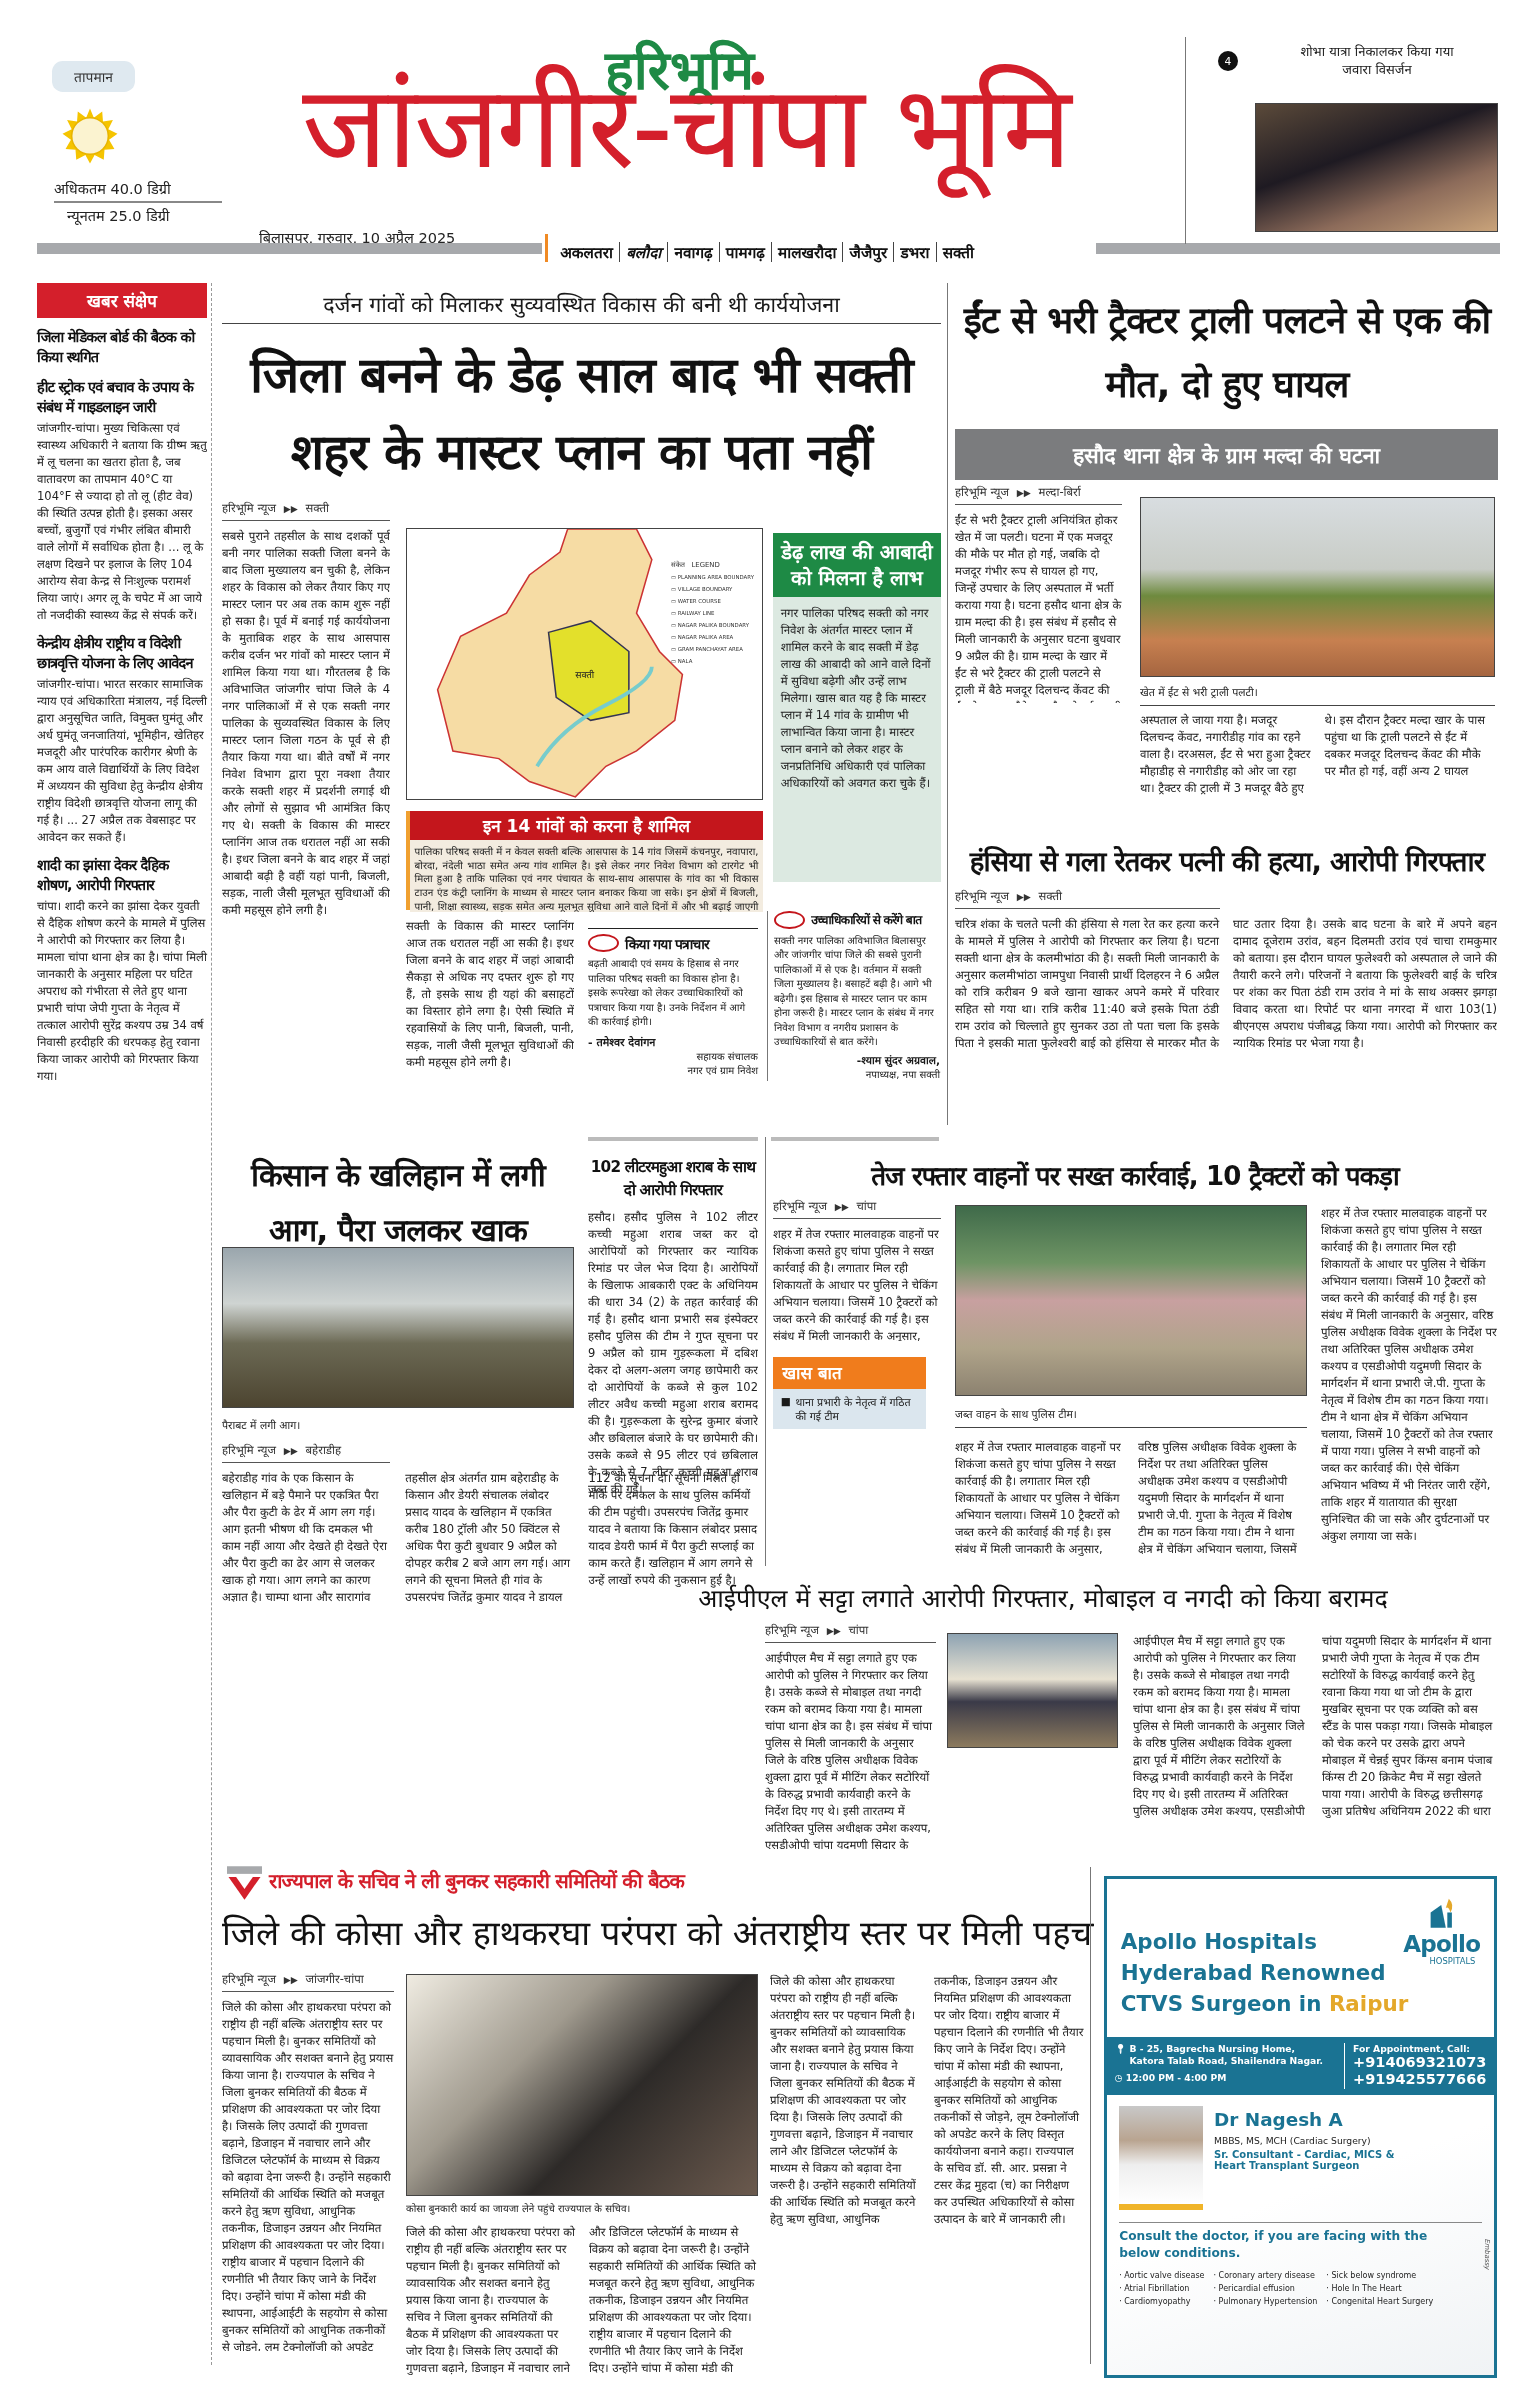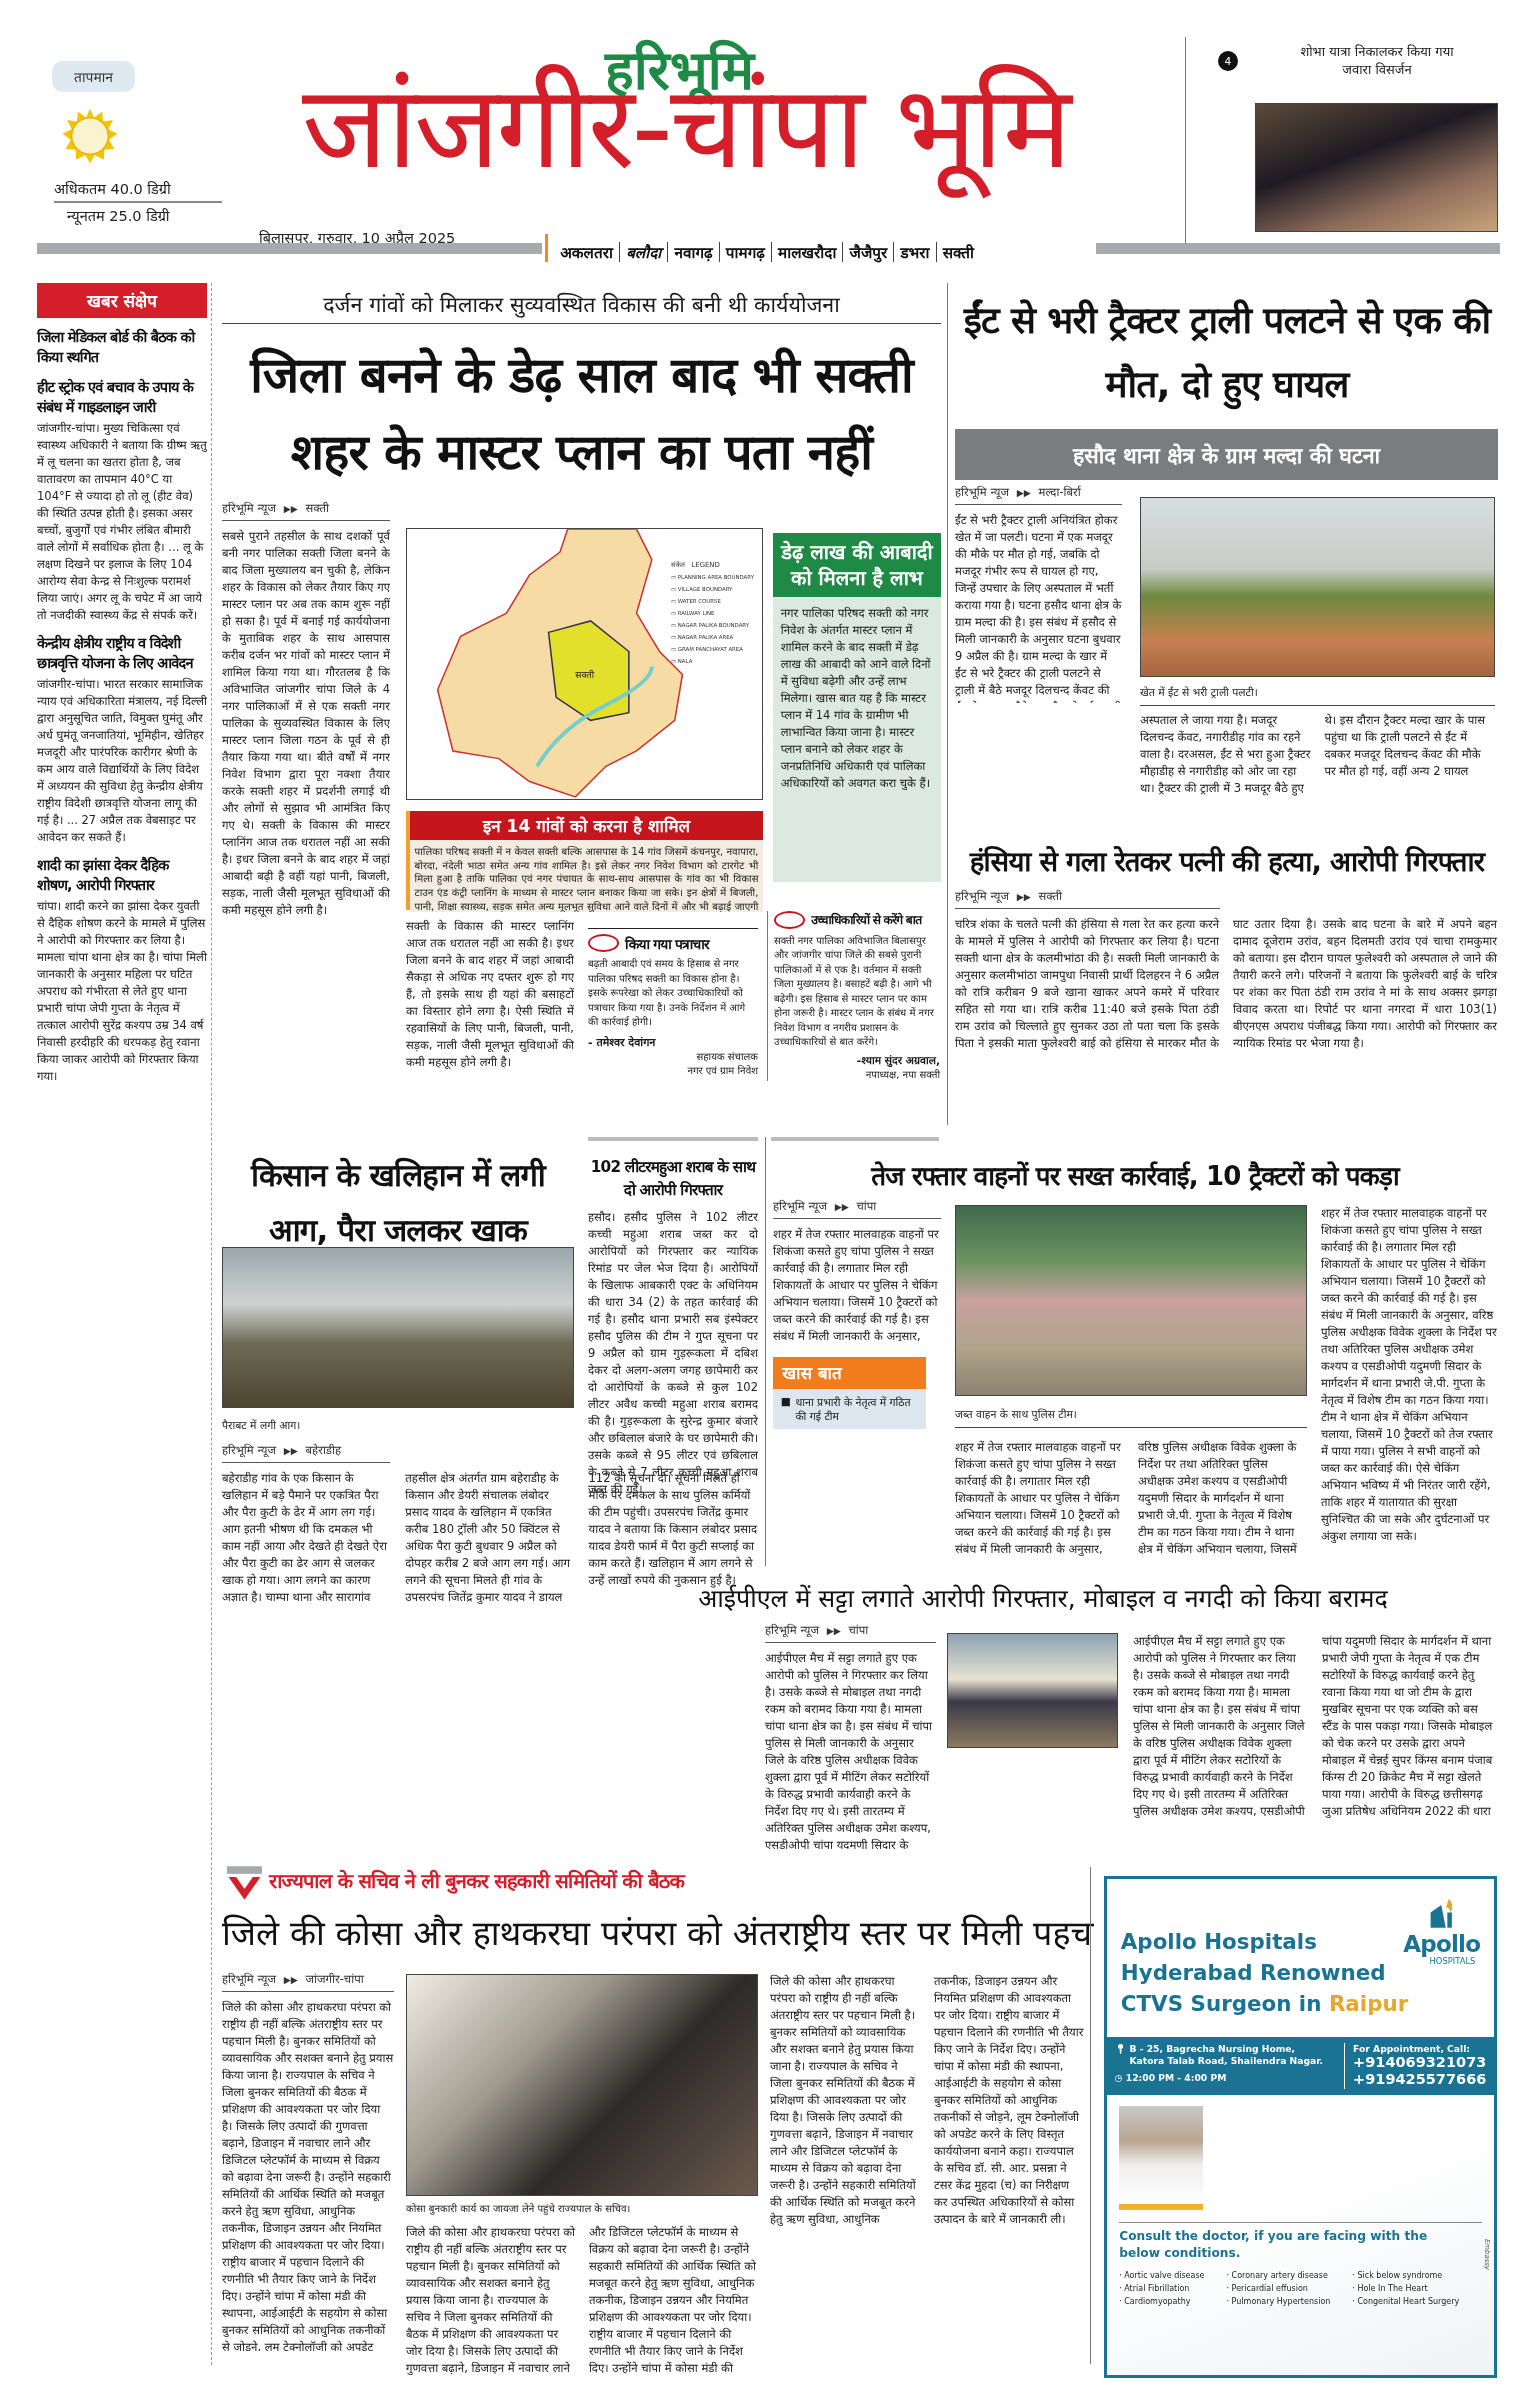--- a/index.html
+++ b/index.html
@@ -238,23 +238,29 @@
           <span>12:00 PM - 4:00 PM</span>
         </div>
     </div>
     <div style="padding-left:7.7px;font-weight:bold">
       <div style="font-size:9.2px">For Appointment, Call:</div>
       <div style="font-size:14.5px;line-height:17px">+914069321073</div>
       <div style="font-size:14.5px;line-height:17px">+919425577666</div>
     </div>
   </div>
   <div style="position:absolute;left:12.2px;top:227px;width:84px;height:104px;background:linear-gradient(180deg,#c8c8c8 0%,#b9a490 35%,#eee 60%,#fff);border-bottom:6.1px solid #f0b429"></div>
+  <div style="position:absolute;left:107px;top:230px;width:275px">
+    <div style="color:#1a7393;font-size:18.4px;font-weight:bold">Dr Nagesh A</div>
+    <div style="font-size:9.2px;color:#222;margin-top:4.6px">MBBS, MS, MCH (Cardiac Surgery)</div>
+    <div style="font-size:10px;color:#1a7393;font-weight:bold;margin-top:3.1px">Sr. Consultant - Cardiac, MICS &amp;</div>
+    <div style="font-size:10px;color:#1a7393;font-weight:bold">Heart Transplant Surgeon</div>
+  </div>
   <div style="position:absolute;left:12.2px;right:12.2px;top:343px;border-top:0.8px solid #888"></div>
   <div style="position:absolute;left:12.2px;top:349px;width:337px;color:#1a7393;font-weight:bold;font-size:12.2px;line-height:17px">Consult the doctor, if you are facing with the below conditions.</div>
-  <div id="conditions" style="position:absolute;left:12.2px;top:390px;width:360px;display:flex;gap:22px;font-size:8px;color:#222;line-height:13px">
+  <div id="conditions" style="position:absolute;left:12.2px;top:390px;width:360px;display:flex;gap:9px;font-size:8px;color:#222;line-height:13px">
       <div>
         <div>· Aortic valve disease</div>
         <div>· Atrial Fibrillation</div>
         <div>· Cardiomyopathy</div>
       </div>
       <div>
         <div>· Coronary artery disease</div>
         <div>· Pericardial effusion</div>
         <div>· Pulmonary Hypertension</div>
       </div>

